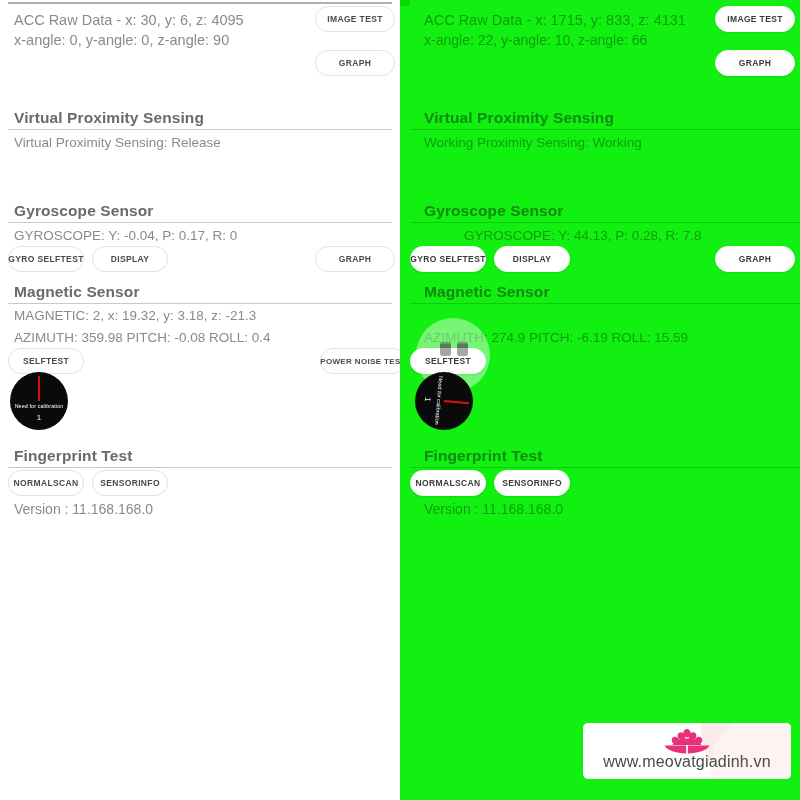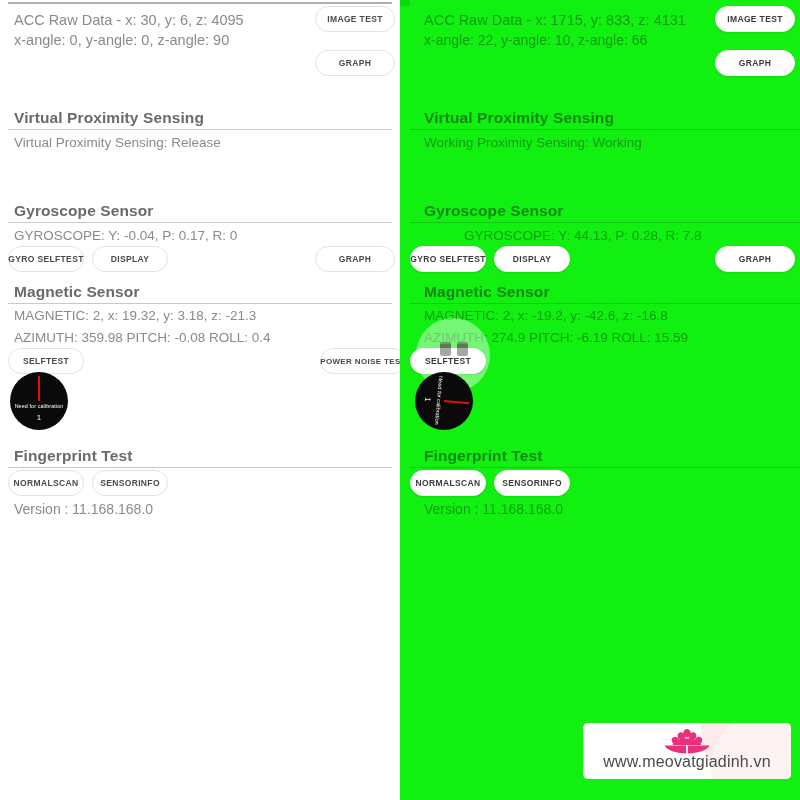--- a/index.html
+++ b/index.html
@@ -234,21 +234,20 @@
 
       <div class="sec-title" style="left:14px; top:202px;">Gyroscope Sensor</div>
       <div class="divider" style="left:0px; top:222px; width:392px;"></div>
       <div class="val" style="left:14px; top:228px;margin-left:40px;">GYROSCOPE: Y: 44.13, P: 0.28, R: 7.8</div>
       <div class="btn" style="left:0px; top:246px; width:76px;">GYRO SELFTEST</div>
       <div class="btn" style="left:84px; top:246px; width:76px;">DISPLAY</div>
       <div class="btn" style="left:305px; top:246px; width:80px;">GRAPH</div>
 
       <div class="sec-title" style="left:14px; top:283px;">Magnetic Sensor</div>
       <div class="divider" style="left:0px; top:303px; width:392px;"></div>
-      <div class="val" style="left:14px; top:308px;">MAGNETIC: 2, x: -19.2, y: -42.6, z: -16.8</div>
       <div class="val" style="left:14px; top:330px;text-align:right;">AZIMUTH: 274.9  PITCH: -6.19  ROLL: 15.59</div>
 
       <div class="ghost" style="left:6px; top:318px; width:74px; height:74px;">
         <div class="blob"></div>
         <div class="sq" style="left:24px; top:24px;"></div>
         <div class="sq" style="left:41px; top:24px;"></div>
       </div>
 
       <div class="btn" style="left:0px; top:348px; width:76px;">SELFTEST</div>
       <div class="ghost" style="left:6px; top:338px; width:74px; height:74px; z-index:5;">

